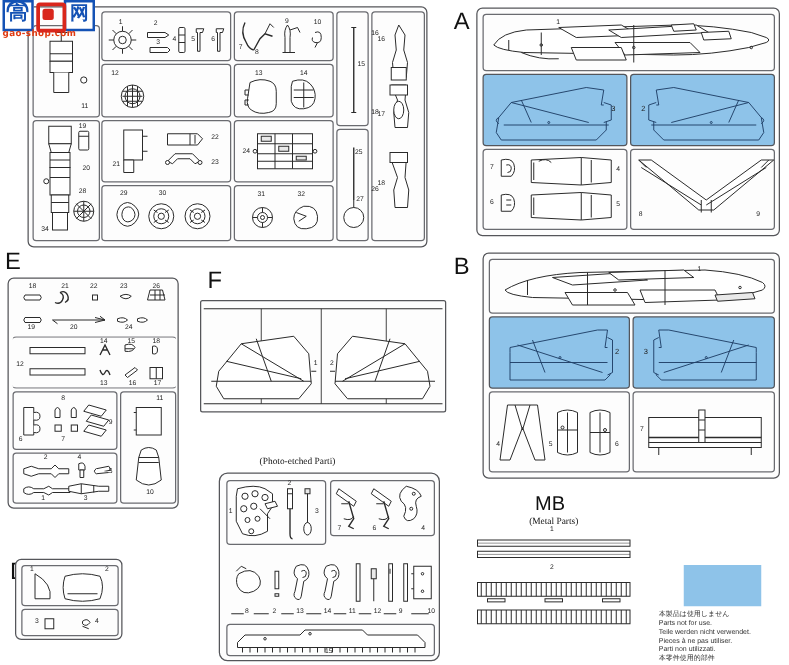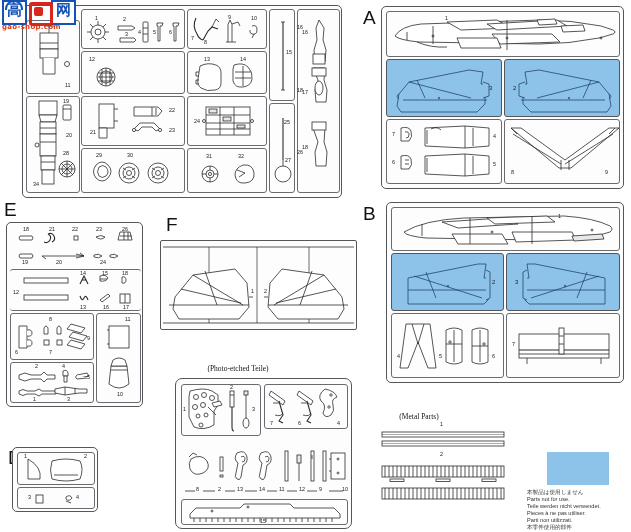--- a/index.html
+++ b/index.html
@@ -628,21 +628,21 @@
           <rect x="18" y="7" width="7" height="8" class="fl"></rect>
           <path d="M48 9 q4 -3 6 1 q-3 4 -6 1z" class="fl"></path>
           <path d="M48 13 l5 2"></path>
         </g>
       </svg>
       <span class="pnum" style="left:10px;top:7px;">3</span>
       <span class="pnum" style="left:58px;top:7px;">4</span>
     </div>
   </div>
 
-  <div class="abs hdr-sub" style="left:175px;top:364px;width:126px;">(Photo-etched Teile)</div>
+  <div class="abs hdr-sub" style="left:175px;top:364px;width:126px;">(Photo-etched Parti)</div>
 
   <div class="abs sprue-frame" style="left:175px;top:378px;width:177px;height:151px;border-radius:7px;">
 
     <div class="cell" style="left:5px;top:5px;width:80px;height:52px;">
       <svg width="80" height="52" viewBox="0 0 80 52">
         <g class="ln">
           <path d="M8 6 q14 -4 22 0 l6 4 l0 10 l-4 6 l0 14 q-10 6 -20 2 l-5 -10 l0 -20z" class="fl"></path>
           <circle cx="14" cy="12" r="2.5" class="fl"></circle>
           <circle cx="22" cy="10" r="2.5" class="fl"></circle>
           <circle cx="30" cy="13" r="2.5" class="fl"></circle>
@@ -732,21 +732,22 @@
           <path d="M8 14 l6 -6 l44 0 l4 -4 l46 0 l4 4 l40 0 l6 6 l0 4 l-150 0z" class="fl"></path>
           <path d="M12 18 l0 4 M18 18 l0 4 M24 18 l0 4 M30 18 l0 4 M36 18 l0 4 M42 18 l0 4 M48 18 l0 4 M54 18 l0 4 M60 18 l0 4 M66 18 l0 4 M72 18 l0 4 M78 18 l0 4 M84 18 l0 4 M90 18 l0 4 M96 18 l0 4 M102 18 l0 4 M108 18 l0 4 M114 18 l0 4 M120 18 l0 4 M126 18 l0 4 M132 18 l0 4 M138 18 l0 4 M144 18 l0 4 M150 18 l0 4"></path>
           <circle cx="30" cy="11" r="1" class="fl"></circle>
           <circle cx="66" cy="7" r="1" class="fl"></circle>
         </g>
       </svg>
       <span class="pnum" style="left:78px;top:19px;">15</span>
     </div>
   </div>
 
-  <div class="abs hdr-sub" style="left:369px;top:412px;width:100px;">(Metal Parts)</div>
+  <div class="abs hdr-main" style="left:395px;top:396px;width:90px;">MB</div>
+  <div class="abs hdr-sub" style="left:393px;top:412px;width:100px;">(Metal Parts)</div>
 
   <div class="abs" style="left:372px;top:422px;width:140px;height:100px;">
     <span class="pnum" style="position:absolute;left:68px;top:0px;">1</span>
     <svg width="140" height="100" viewBox="0 0 140 100" style="position:absolute;left:0;top:0;">
       <g class="ln">
         <rect x="10" y="10" width="122" height="5" class="fl"></rect>
         <rect x="10" y="19" width="122" height="5" class="fl"></rect>
         <path d="M10 12.5 l122 0 M10 21.5 l122 0" stroke-width="0.4"></path>
       </g>
     </svg>

